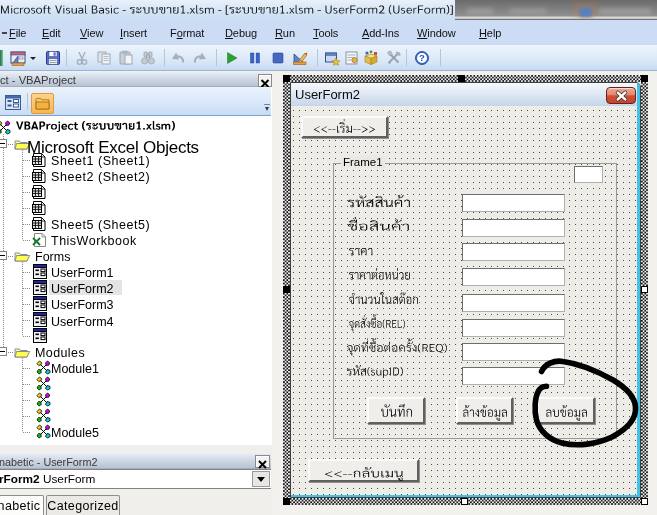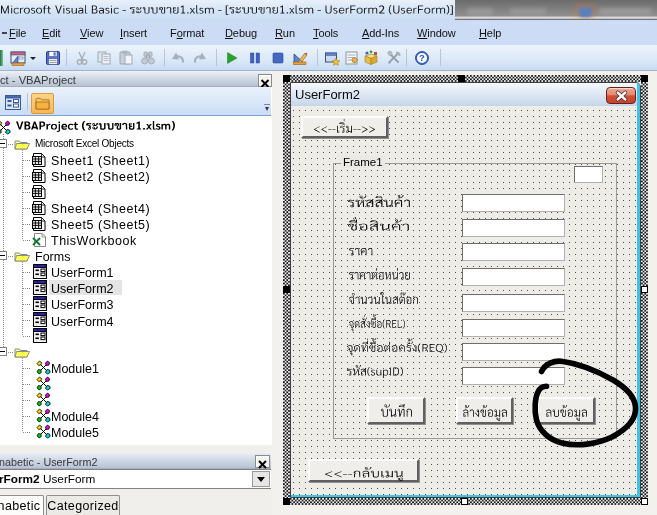--- a/index.html
+++ b/index.html
@@ -257,35 +257,38 @@
       </svg>
 <svg class="vt" style="left:16px;top:5.1px" width="159" height="11.1" viewBox="0 0 152.0 11.12" preserveAspectRatio="none">
         <path d="M122.0 6.9 121.5 7.2 121.4 8.1 121.8 8.6 122.6 8.8 123.1 8.4 123.2 7.5 122.9 7.0ZM73.0 7.2 74.0 8.2 75.0 8.5 76.2 8.4 77.1 8.0 77.9 7.2 78.2 6.5 78.4 5.6 77.0 5.6 76.8 6.8 76.0 7.4 75.5 7.2 75.6 6.5 75.0 5.8 73.9 5.6 73.1 6.2ZM74.1 6.2 74.5 6.2 74.9 6.6 74.9 7.0 74.5 7.4 74.1 7.4 73.8 7.0 73.8 6.6ZM124.5 2.9 126.4 5.8 124.2 8.6 126.0 8.5 127.1 6.8 128.2 8.6 129.9 8.6 127.9 5.9 128.0 5.4 129.8 2.9 128.1 2.9 127.4 4.2 126.9 4.4 126.1 3.0ZM139.0 2.9 139.0 8.6 140.4 8.6 140.4 4.9 140.6 4.4 141.4 3.9 142.0 4.0 142.6 4.9 142.6 8.6 144.0 8.6 144.0 4.8 144.9 3.9 145.6 4.0 146.1 4.8 146.1 8.6 147.5 8.6 147.5 4.4 147.1 3.5 146.6 3.0 146.1 2.8 145.0 2.8 143.8 3.6 143.0 2.9 141.6 2.8 141.0 3.0 140.4 3.6 140.1 2.9ZM135.4 2.8 134.6 3.0 134.0 3.6 133.9 4.8 134.2 5.4 134.8 5.8 136.5 6.5 136.8 6.8 136.8 7.2 136.1 7.8 135.5 7.8 134.5 7.1 133.8 7.8 134.1 8.2 134.8 8.6 136.5 8.8 137.4 8.4 137.9 7.9 138.1 7.4 138.1 6.5 137.5 5.6 135.5 4.8 135.2 4.5 135.2 4.1 135.8 3.8 136.4 3.8 137.1 4.2 137.9 3.8 137.8 3.4 137.2 3.0 136.5 2.8ZM51.0 3.0 50.1 3.8 49.6 5.0 49.6 6.5 50.1 7.8 51.0 8.5 51.8 8.8 53.1 8.8 54.1 8.4 54.6 7.5 53.9 7.0 52.9 7.8 52.1 7.8 51.2 7.0 51.0 6.4 51.0 5.1 51.2 4.5 51.9 3.9 52.9 3.8 54.0 4.5 54.8 3.8 54.1 3.1 53.1 2.8 51.8 2.8ZM44.8 3.0 43.9 3.8 43.4 5.0 43.4 6.5 43.9 7.8 44.5 8.4 45.5 8.8 46.9 8.8 47.9 8.4 48.5 7.9 48.6 7.5 47.9 6.9 47.1 7.5 45.9 7.6 45.0 7.0 44.8 6.4 48.9 6.2 48.9 5.1 48.4 3.8 47.8 3.1 46.9 2.8 45.5 2.8ZM44.8 5.2 45.0 4.5 45.9 3.9 46.5 3.9 47.0 4.1 47.5 4.9 47.4 5.4ZM42.1 2.8 40.8 2.8 40.8 9.4 40.1 10.0 39.0 10.0 39.0 10.9 39.2 11.0 41.1 10.9 42.0 10.0ZM35.1 2.9 34.2 3.4 33.5 4.5 33.5 7.0 34.0 7.9 35.1 8.6 37.5 8.6 38.4 8.1 39.1 7.0 39.1 4.5 38.6 3.6 37.5 2.9ZM36.0 3.8 37.0 3.9 37.6 4.5 37.9 5.1 37.8 6.8 37.0 7.6 36.6 7.8 35.6 7.6 35.0 7.0 34.8 6.4 34.9 4.8 35.6 3.9ZM32.9 2.8 32.0 2.8 31.4 3.0 30.5 4.0 30.4 2.9 29.1 2.9 29.1 8.6 30.5 8.6 30.6 5.2 31.6 4.1 32.9 3.9ZM78.4 2.4 78.2 2.0 77.0 2.0 76.8 3.2 76.0 3.9 75.6 3.8 75.6 3.0 75.0 2.2 73.9 2.1 73.1 2.8 73.0 3.8 73.4 4.4 74.0 4.8 75.0 5.0 76.2 4.9 77.1 4.5 77.9 3.8ZM74.1 2.8 74.5 2.8 74.9 3.1 74.9 3.5 74.5 3.9 74.1 3.9 73.8 3.5 73.8 3.1ZM108.5 2.0 107.8 3.0 107.8 4.1 108.0 4.8 108.5 5.2 108.1 5.5 107.9 6.0 108.0 7.8 108.6 8.4 109.8 8.8 111.4 8.8 112.2 8.5 113.0 7.9 113.2 7.2 113.2 2.0 111.9 2.0 111.9 7.0 111.2 7.6 109.9 7.6 109.2 7.1 109.4 5.9 111.0 5.8 111.0 4.8 109.5 4.8 109.2 4.1 109.9 4.1 110.5 3.6 110.6 2.6 110.1 2.0 109.8 1.9ZM109.2 2.4 109.8 2.5 110.0 2.9 109.9 3.4 109.5 3.6 109.0 3.5 108.8 3.1 108.9 2.6ZM95.0 2.1 94.1 3.2 94.1 4.2 94.8 5.1 95.9 5.2 96.6 4.5 96.5 3.4 95.8 2.9 96.5 2.8 96.9 2.9 97.2 3.4 97.1 4.4 96.2 5.9 96.2 7.5 96.6 8.2 97.6 8.8 99.0 8.8 99.9 8.4 100.5 7.4 100.5 2.0 99.1 2.0 99.1 7.2 98.8 7.6 97.9 7.6 97.6 7.4 97.6 5.8 98.5 4.1 98.4 2.8 97.8 2.1 97.0 1.9 95.6 1.9ZM95.2 3.5 95.6 3.5 96.0 3.9 96.0 4.2 95.6 4.6 95.2 4.6 94.9 4.2 94.9 3.9ZM87.0 2.1 86.6 2.8 86.6 3.5 87.1 4.1 88.0 4.4 88.1 7.9 88.9 8.5 89.8 8.8 91.5 8.8 92.9 8.1 93.2 7.4 93.2 2.0 91.9 2.0 91.9 7.1 91.2 7.6 89.9 7.6 89.4 7.1 89.4 3.0 89.1 2.4 88.4 1.9 87.5 1.9ZM87.6 2.5 88.2 2.6 88.2 3.5 87.6 3.6 87.2 3.2 87.2 2.9ZM79.4 2.1 79.0 2.8 79.0 3.5 79.5 4.1 80.4 4.4 80.5 7.9 81.2 8.5 82.1 8.8 83.9 8.8 85.2 8.1 85.6 7.4 85.6 2.0 84.2 2.0 84.2 7.1 83.6 7.6 82.2 7.6 81.8 7.1 81.8 3.0 81.5 2.4 80.8 1.9 79.9 1.9ZM80.0 2.5 80.6 2.6 80.6 3.5 80.0 3.6 79.6 3.2 79.6 2.9ZM68.4 1.9 67.4 2.6 67.0 3.6 67.0 4.4 68.6 4.5 70.0 5.0 70.0 6.4 69.6 6.4 69.0 6.9 68.9 8.0 69.2 8.5 69.8 8.8 70.6 8.8 71.5 7.9 71.5 4.8 71.2 4.4 70.4 3.9 68.9 3.6 68.5 3.4 68.9 3.0 71.2 3.2 71.8 2.9 72.0 2.1 71.1 1.9 70.8 2.2 70.4 2.2 69.4 1.9ZM69.9 7.0 70.2 7.0 70.6 7.4 70.6 7.8 70.2 8.1 69.9 8.1 69.5 7.8 69.5 7.4ZM102.2 2.2 101.6 3.1 101.5 4.0 102.9 4.0 103.0 3.4 103.8 2.9 104.2 2.9 104.9 3.2 105.1 8.6 106.4 8.6 106.2 2.9 105.9 2.4 104.9 1.9 104.0 1.8ZM57.5 0.9 56.1 1.4 56.0 2.9 55.1 2.9 55.1 3.9 56.1 4.0 56.1 7.4 56.4 8.0 57.4 8.8 58.9 8.8 59.4 8.5 59.4 7.6 58.2 7.8 57.5 7.0 57.6 3.9 59.2 3.9 59.2 2.9 57.5 2.8ZM117.2 0.5 115.2 1.8 115.2 3.1 116.4 2.5 116.9 2.5 116.8 7.5 115.5 7.5 115.5 8.6 119.6 8.6 119.6 7.5 118.4 7.4 118.4 0.5ZM26.4 0.6 22.4 0.5 22.4 8.6 23.9 8.6 24.0 5.8 26.2 5.6 27.0 5.2 27.6 4.5 27.9 3.8 27.9 2.4 27.6 1.6ZM24.0 1.8 25.4 1.8 26.2 2.4 26.4 3.5 25.8 4.4 23.9 4.4ZM17.1 0.6 14.4 8.6 16.1 8.6 16.4 7.5 16.6 7.2 19.4 7.4 19.8 8.6 21.4 8.6 18.6 0.5ZM17.9 2.8 18.1 3.0 18.9 5.5 18.8 6.0 17.0 5.6ZM8.1 0.5 8.1 8.6 11.9 8.6 12.9 8.2 13.4 7.8 13.8 6.9 13.6 5.2 13.1 4.6 12.4 4.2 13.2 3.5 13.5 3.0 13.5 2.0 13.2 1.4 12.9 1.0 11.6 0.5ZM9.8 4.9 11.1 4.9 12.1 5.5 12.2 6.5 11.6 7.4 9.6 7.4ZM9.8 1.6 11.5 1.8 12.0 2.4 11.9 3.2 11.1 3.8 9.6 3.6ZM0.0 0.5 2.9 8.6 4.4 8.5 7.1 0.5 5.4 0.6 3.6 6.4 3.1 5.4 1.8 0.5ZM41.0 0.4 40.5 0.9 40.6 1.8 41.0 2.0 42.0 1.9 42.2 1.5 42.2 0.9 41.8 0.4ZM148.6 0.0 149.4 0.8 149.9 1.8 150.4 3.9 150.4 5.5 150.1 6.9 149.4 8.6 148.6 9.4 150.1 9.4 151.0 8.4 151.6 7.0 151.9 5.8 151.9 3.6 151.5 2.0 150.6 0.5 150.1 0.0ZM130.8 0.0 130.8 7.8 131.4 8.6 132.8 8.8 133.4 8.5 133.5 8.1 133.4 7.6 132.5 7.8 132.1 7.4 132.1 0.0ZM64.9 0.0 64.0 1.0 63.4 2.4 63.1 3.6 63.1 5.8 63.5 7.4 64.4 8.9 64.9 9.4 66.4 9.4 65.6 8.6 65.1 7.6 64.6 5.5 64.6 3.9 64.9 2.5 65.6 0.8 66.4 0.0Z" fill="#000" fill-rule="evenodd"></path>
       </svg>
 <div class="expbox" style="left:-2px;top:23px"></div>
 <svg class="abs" style="left:14px;top:22px" width="16" height="12" viewBox="0 0 16 12">
         <path d="M1 3 L1 11 L13 11 L13 4.5 L6.5 4.5 L5.5 3 Z" fill="#ffff99" stroke="#8a8a8a"></path>
         <path d="M2.5 5.5 L15.5 5.5 L13 11 L1 11 Z" fill="#ffff4d" stroke="#8a8a8a"></path>
       </svg>
 <div class="trow" style="top:20px">
-        <span class="txt" style="left:35px;font-size:10px;letter-spacing:-0.25px">Microsoft Excel Objects</span>
+        <span class="txt" style="left:27px;font-size:17px;letter-spacing:-0.25px">Microsoft Excel Objects</span>
       </div>
 <div class="expbox" style="left:-2px;top:135px"></div>
 <svg class="abs" style="left:14px;top:134px" width="16" height="12" viewBox="0 0 16 12">
         <path d="M1 3 L1 11 L13 11 L13 4.5 L6.5 4.5 L5.5 3 Z" fill="#ffff99" stroke="#8a8a8a"></path>
         <path d="M2.5 5.5 L15.5 5.5 L13 11 L1 11 Z" fill="#ffff4d" stroke="#8a8a8a"></path>
       </svg>
 <div class="trow" style="top:132px">
         <span class="txt" style="left:35px;">Forms</span>
       </div>
 <div class="expbox" style="left:-2px;top:231px"></div>
 <svg class="abs" style="left:14px;top:230px" width="16" height="12" viewBox="0 0 16 12">
         <path d="M1 3 L1 11 L13 11 L13 4.5 L6.5 4.5 L5.5 3 Z" fill="#ffff99" stroke="#8a8a8a"></path>
         <path d="M2.5 5.5 L15.5 5.5 L13 11 L1 11 Z" fill="#ffff4d" stroke="#8a8a8a"></path>
       </svg>
+<div class="trow" style="top:228px">
+        <span class="txt" style="left:35px;letter-spacing:0.4px">Modules</span>
+      </div>
 <svg class="abs" style="left:32px;top:37px" width="14" height="14" viewBox="0 0 14 14">
         <path d="M1.5 .5 H9.5 L13 4 V13.5 H1.5 Z" fill="#fff" stroke="#000" stroke-width="1"></path>
         <path d="M9.5 .5 L9.5 4 L13 4 Z" fill="#fff" stroke="#000" stroke-width=".8"></path>
         <rect x="0.5" y="3.5" width="9" height="8" fill="#e8e8e8" stroke="#000" stroke-width="1"></rect>
         <g stroke="#000" stroke-width=".9">
           <path d="M.5 6h9M.5 8.4h9M3.4 3.5v8M6.6 3.5v8"></path>
         </g>
       </svg>
 <div class="trow" style="top:36px">
         <span class="txt" style="left:51px;letter-spacing:0.55px">Sheet1 (Sheet1)</span>
@@ -310,23 +313,20 @@
         </g>
       </svg>
 <svg class="abs" style="left:32px;top:85px" width="14" height="14" viewBox="0 0 14 14">
         <path d="M1.5 .5 H9.5 L13 4 V13.5 H1.5 Z" fill="#fff" stroke="#000" stroke-width="1"></path>
         <path d="M9.5 .5 L9.5 4 L13 4 Z" fill="#fff" stroke="#000" stroke-width=".8"></path>
         <rect x="0.5" y="3.5" width="9" height="8" fill="#e8e8e8" stroke="#000" stroke-width="1"></rect>
         <g stroke="#000" stroke-width=".9">
           <path d="M.5 6h9M.5 8.4h9M3.4 3.5v8M6.6 3.5v8"></path>
         </g>
       </svg>
-<div class="trow" style="top:84px">
-        <span class="txt" style="left:51px;letter-spacing:0.55px">Sheet4 (Sheet4)</span>
-      </div>
 <svg class="abs" style="left:32px;top:101px" width="14" height="14" viewBox="0 0 14 14">
         <path d="M1.5 .5 H9.5 L13 4 V13.5 H1.5 Z" fill="#fff" stroke="#000" stroke-width="1"></path>
         <path d="M9.5 .5 L9.5 4 L13 4 Z" fill="#fff" stroke="#000" stroke-width=".8"></path>
         <rect x="0.5" y="3.5" width="9" height="8" fill="#e8e8e8" stroke="#000" stroke-width="1"></rect>
         <g stroke="#000" stroke-width=".9">
           <path d="M.5 6h9M.5 8.4h9M3.4 3.5v8M6.6 3.5v8"></path>
         </g>
       </svg>
 <div class="trow" style="top:100px">
         <span class="txt" style="left:51px;letter-spacing:0.55px">Sheet5 (Sheet5)</span>
@@ -435,23 +435,20 @@
 <svg class="abs" style="left:36px;top:292px" width="15" height="15" viewBox="0 0 15 15">
         <g stroke="#000" stroke-width="1">
           <path d="M3 3 L12 12"></path>
           <path d="M12 3 L3 12"></path>
         </g>
         <path d="M3.5 1 l2 1.5 -.5 2.2 -2.3 .8 -1.7 -1.8 Z" fill="#e8e000" stroke="#000" stroke-width=".8"></path>
         <path d="M11.5 1 l2.2 1.8 -1 2.4 -2.5 .2 -.7 -2.4 Z" fill="#e800e8" stroke="#000" stroke-width=".8"></path>
         <path d="M2.5 9.5 l2.4 .6 .4 2.4 -2.2 1.4 -2.1 -1.9 Z" fill="#00d000" stroke="#000" stroke-width=".8"></path>
         <path d="M11 9.5 l2.6 .6 .6 2.3 -2.4 1.6 -2.4 -1.6 Z" fill="#00d8d8" stroke="#000" stroke-width=".8"></path>
       </svg>
-<div class="trow" style="top:292px">
-        <span class="txt" style="left:51px">Module4</span>
-      </div>
 <svg class="abs" style="left:36px;top:308px" width="15" height="15" viewBox="0 0 15 15">
         <g stroke="#000" stroke-width="1">
           <path d="M3 3 L12 12"></path>
           <path d="M12 3 L3 12"></path>
         </g>
         <path d="M3.5 1 l2 1.5 -.5 2.2 -2.3 .8 -1.7 -1.8 Z" fill="#e8e000" stroke="#000" stroke-width=".8"></path>
         <path d="M11.5 1 l2.2 1.8 -1 2.4 -2.5 .2 -.7 -2.4 Z" fill="#e800e8" stroke="#000" stroke-width=".8"></path>
         <path d="M2.5 9.5 l2.4 .6 .4 2.4 -2.2 1.4 -2.1 -1.9 Z" fill="#00d000" stroke="#000" stroke-width=".8"></path>
         <path d="M11 9.5 l2.6 .6 .6 2.3 -2.4 1.6 -2.4 -1.6 Z" fill="#00d8d8" stroke="#000" stroke-width=".8"></path>
       </svg>

